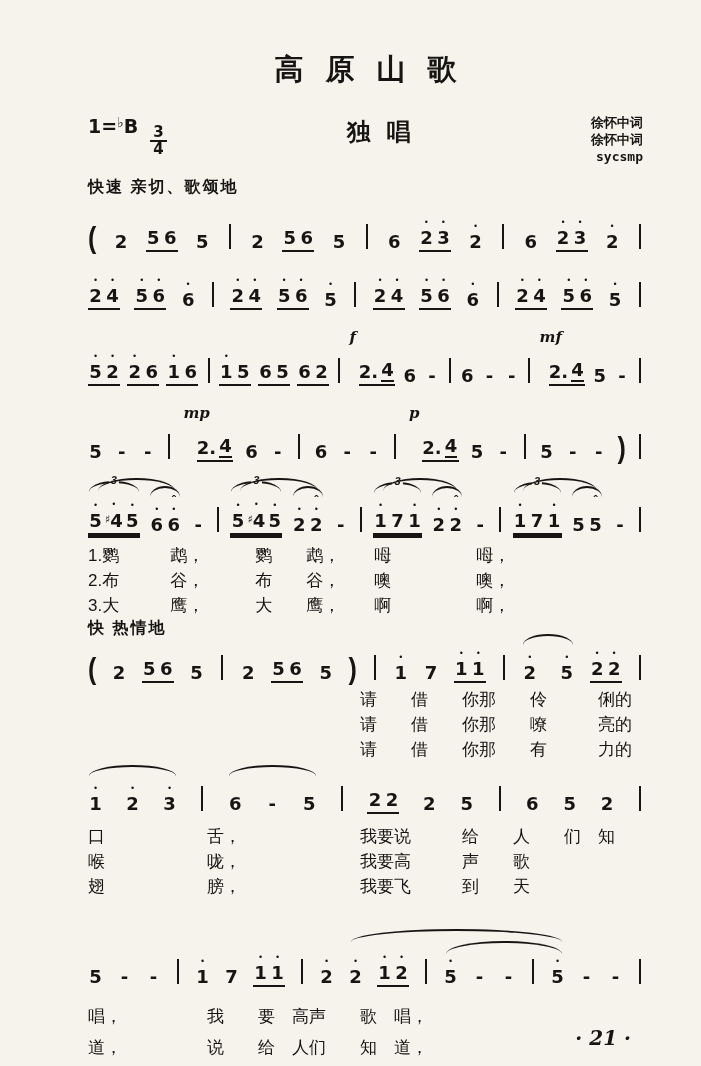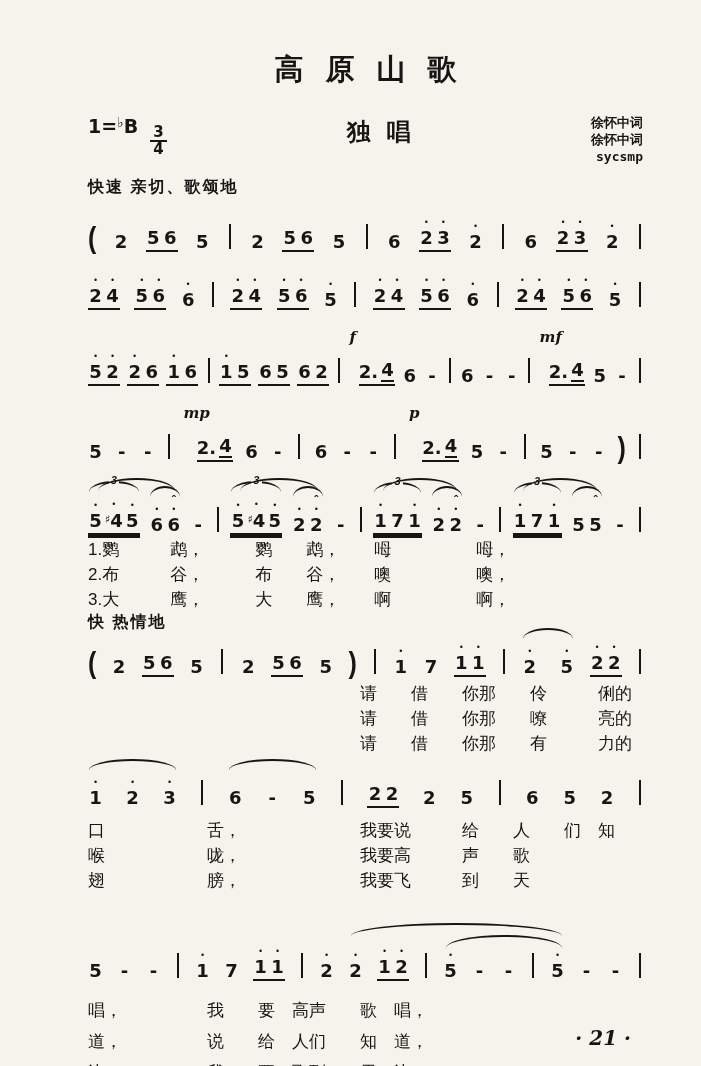--- a/index.html
+++ b/index.html
@@ -50,21 +50,21 @@
   .pn{font-size:25px;line-height:26px;font-weight:bold;transform:scaleY(1.15);margin-bottom:1px;}
   .dyn{position:relative;width:2px;}
   .dynv{position:absolute;bottom:40px;left:0;font-family:"DejaVu Serif","Liberation Serif",serif;
         font-style:italic;font-weight:bold;font-size:15px;}
   .xarc{position:absolute;height:11px;border-top:2px solid var(--ink);
         border-radius:50% 50% 0 0/100% 100% 0 0;}
 
   
   .lblock{white-space:pre;}
   .lrow{font-size:17px;line-height:25px;white-space:pre;}
-  #lb0{margin-top:2px;} #lb1{margin-top:4px;padding-left:272px;} #lb2{margin-top:10px;font-family:Liberation Serif, serif;}
+  #lb0{margin-top:8px;} #lb1{margin-top:4px;padding-left:272px;} #lb2{margin-top:10px;font-family:Liberation Serif, serif;}
   #lb3{margin-top:14px;} #lb3 .lrow{line-height:31px;}
   .pagenum{position:absolute;right:70px;bottom:16px;font-size:20px;font-weight:bold;font-style:italic;
            font-family:"DejaVu Serif","Liberation Serif",serif;}
 </style>
 </head>
 <body>
 
 <div class="sheet">
   <div class="title">高原山歌</div>
 

